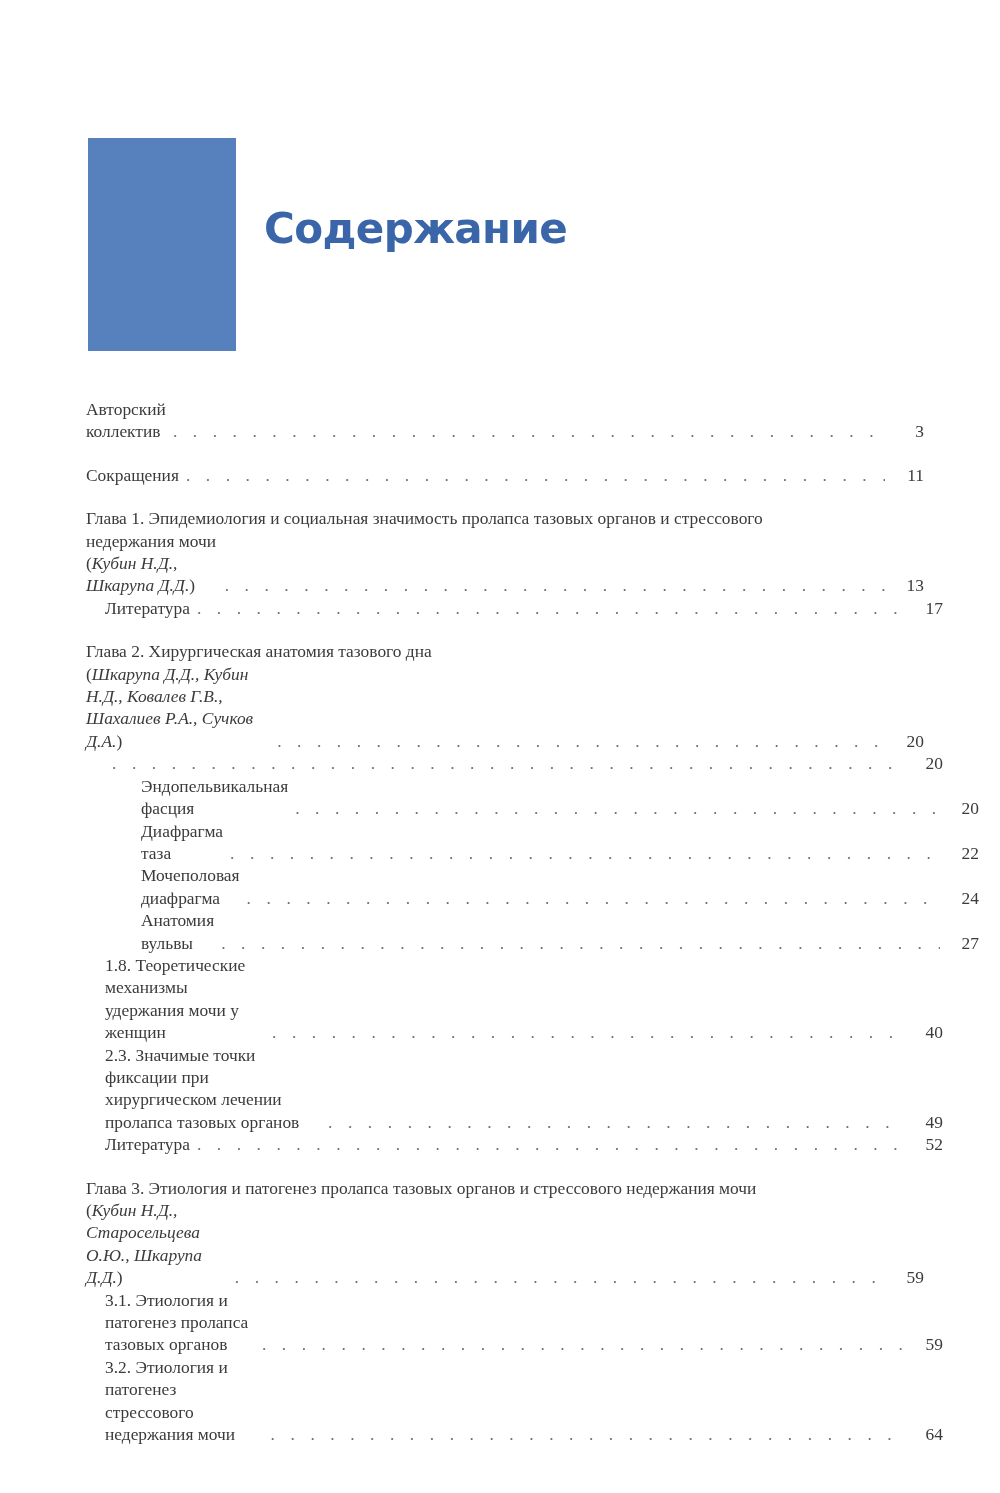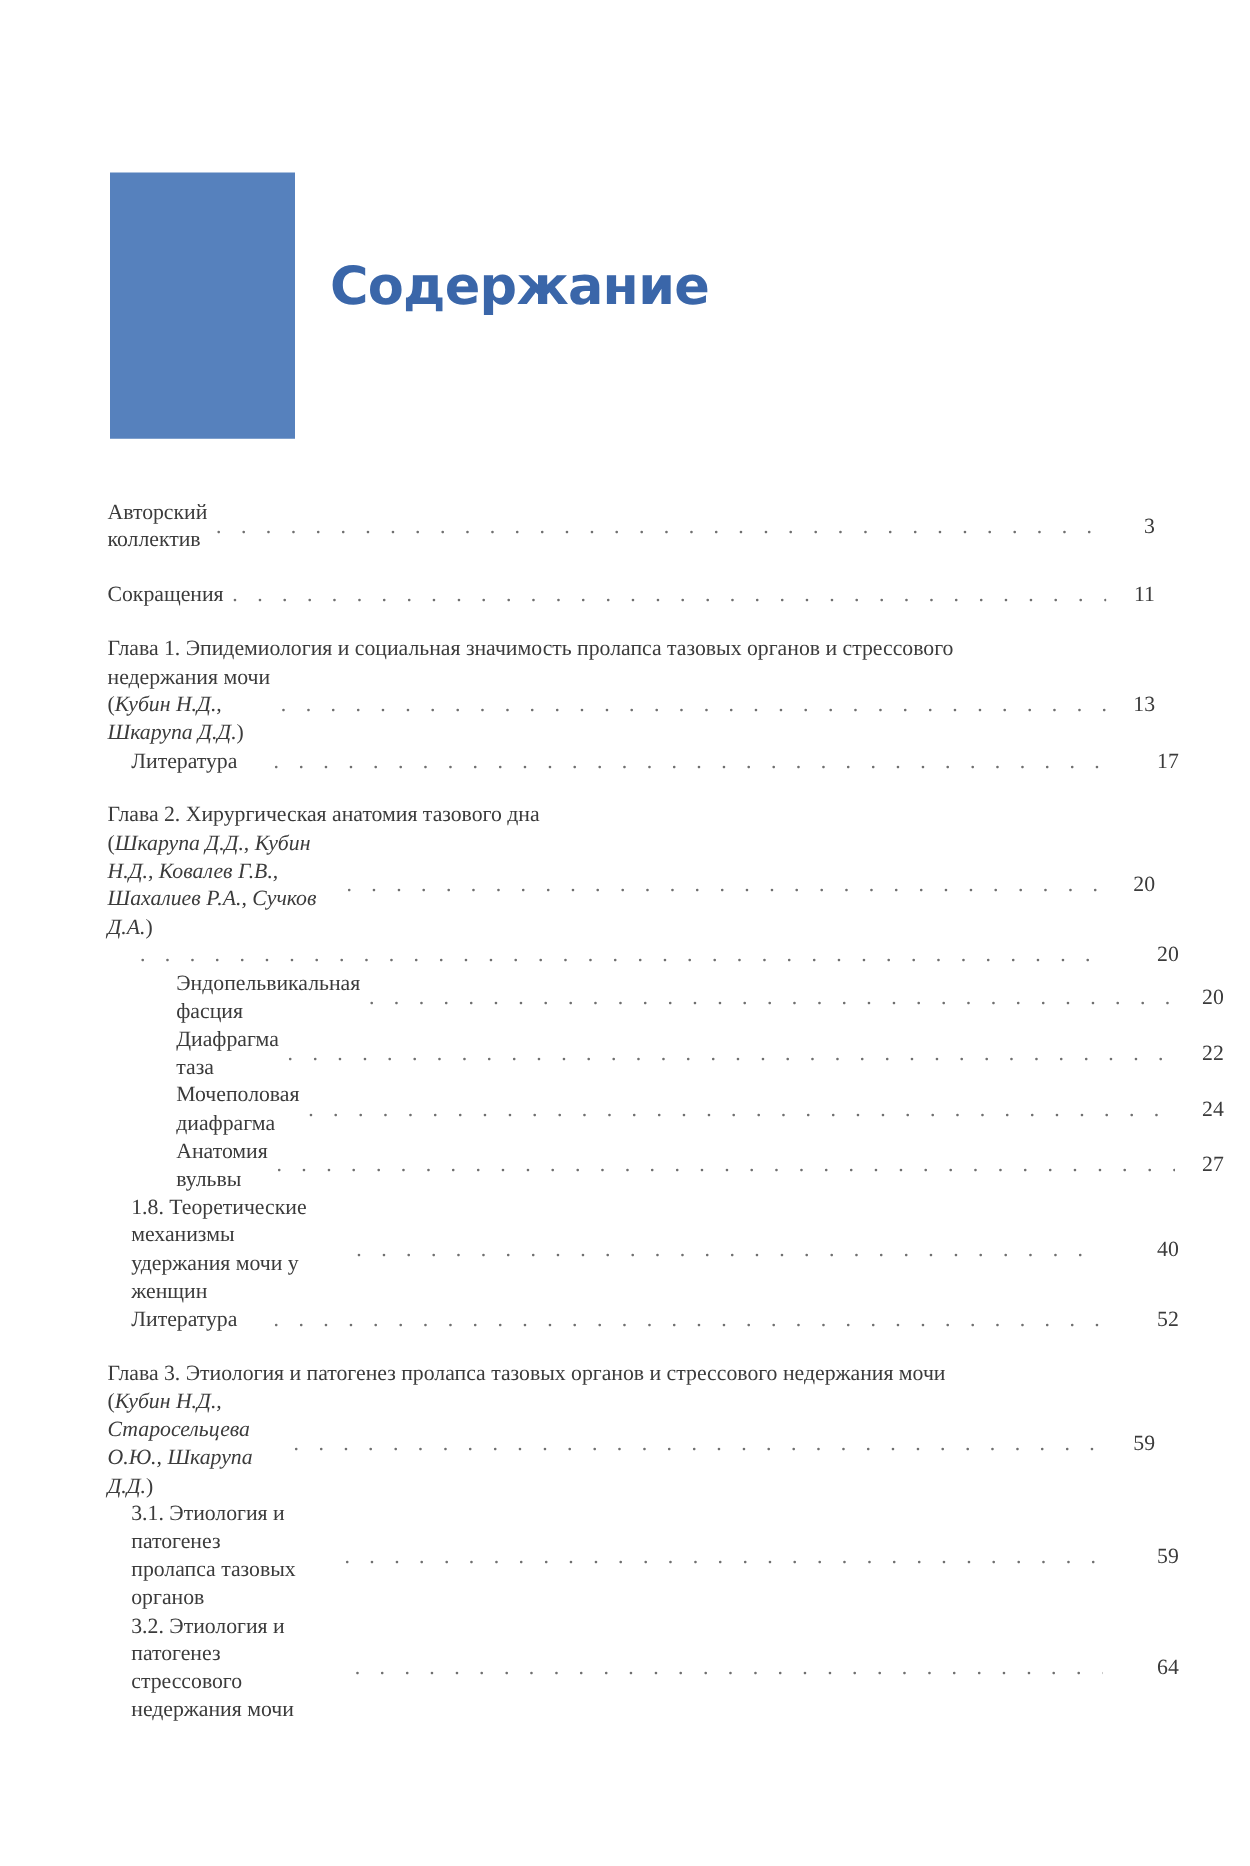--- a/index.html
+++ b/index.html
@@ -61,27 +61,27 @@
 
   .toc-entry {
     position: relative;
     font-size: 17.4px;
     line-height: 22.4px;
     width: 838px;
   }
 
   
   .lvl-0 { padding-left: 0px; }
-  .lvl-1 { padding-left: 19px; gap: 22px; }
+  .lvl-1 { padding-left: 19px; }
   .lvl-2 { padding-left: 55px; }
 
   
   .row {
     display: flex;
-    align-items: center;
+    align-items: flex-end;
     width: 100%;
   }
   .label {
     white-space: pre-wrap;
   }
   .leader {
     flex: 1 1 auto;
     overflow: hidden;
     white-space: nowrap;
     margin: 0 5px 0 7px;
@@ -187,20 +187,25 @@
           <span class="label">Анатомия вульвы</span>
           <span class="leader"></span>
           <span class="pageno">27</span>
         </div>
         <div class="row lvl-1">
           <span class="label">1.8. Теоретические механизмы удержания мочи у женщин</span>
           <span class="leader"></span>
           <span class="pageno">40</span>
         </div>
         <div class="row lvl-1">
+          <span class="label">2.3. Значимые точки фиксации при хирургическом лечении пролапса тазовых органов</span>
+          <span class="leader"></span>
+          <span class="pageno">49</span>
+        </div>
+        <div class="row lvl-1">
           <span class="label">Литература</span>
           <span class="leader"></span>
           <span class="pageno">52</span>
         </div>
       </div>
     </div>
     <div class="toc-group">
       <div class="toc-entry">
         <div class="row lvl-0">
           <span class="label">Глава 3. Этиология и патогенез пролапса тазовых органов и стрессового недержания мочи</span>

